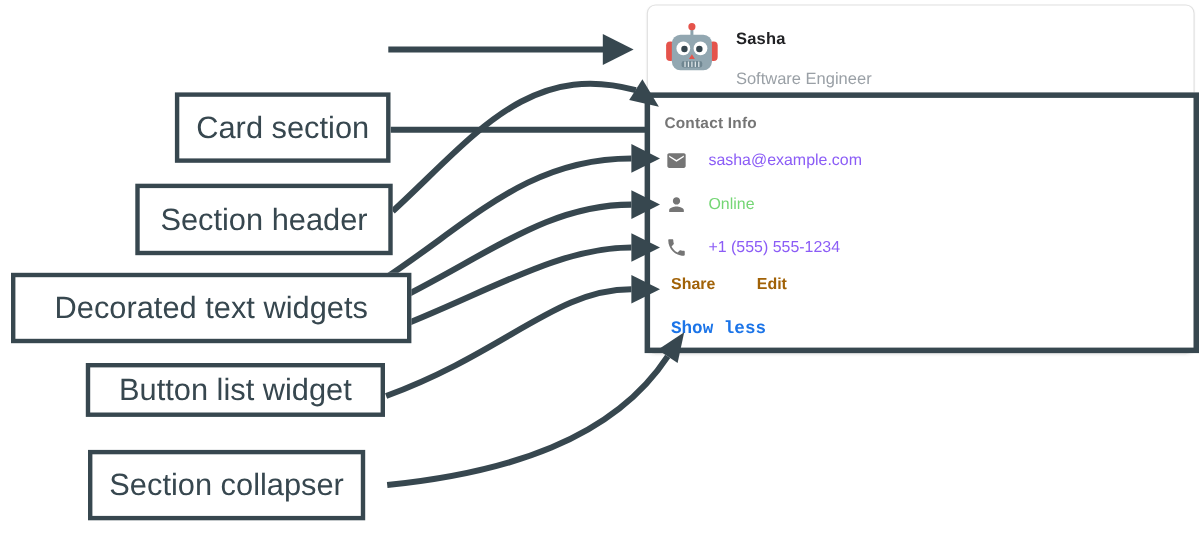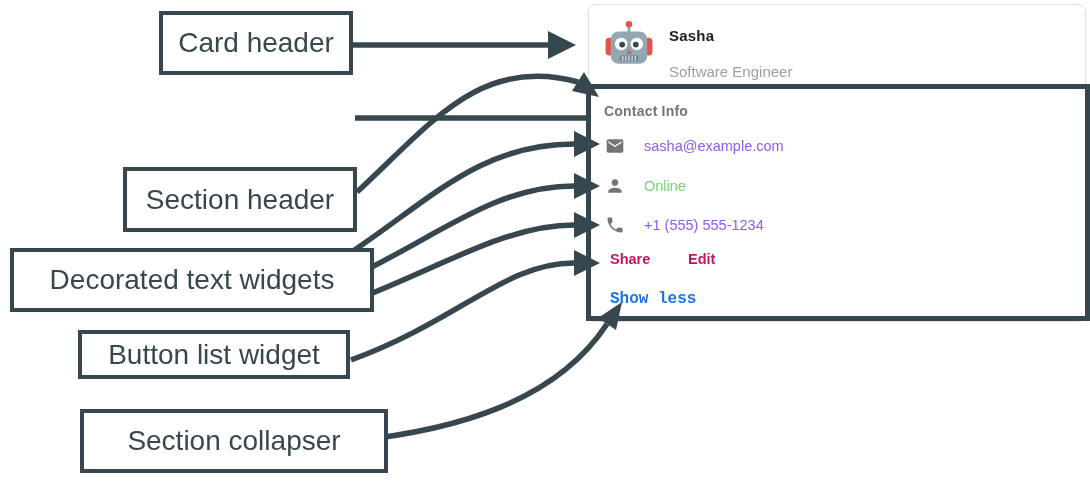--- a/index.html
+++ b/index.html
@@ -49,21 +49,21 @@
   .crow .row-icon { position: absolute; left: 14px; top: 0; width: 20px; height: 20px; }
   .crow .row-icon svg { width: 20px; height: 20px; display: block; }
   .crow .row-text {
     position: absolute; left: 53px; top: 2px;
     font-size: 14.5px; color: #8b5cf6;
   }
   .crow .row-text.green { color: #74d674; }
   .btn-row { position: absolute; left: 0; top: 162px; width: 100%; height: 22px; }
   .text-btn {
     position: absolute; top: 0;
-    font-size: 14.5px; font-weight: 700; color: #be185d; cursor: pointer;
+    font-size: 14.5px; font-weight: 700; color: #a16207; cursor: pointer;
     background: none; border: none; font-family: "Liberation Sans", sans-serif;
   }
   .collapser {
     position: absolute; left: 19px; top: 201px;
     font-size: 16px; font-weight: 700; color: #1b74e8; cursor: pointer;
     background: none; border: none; font-family: Liberation Mono, monospace;
   }
 
   
   .callout {
@@ -189,29 +189,29 @@
       <path d="M351 360 C 460 320, 505 263, 574 263"></path>
       <polygon points="600,263 574,250 574,276"></polygon>
     </g>
 
     <g>
       <path d="M352 441 C 460 430, 557 400, 607 324"></path>
       <polygon points="622,302 616,330 598,318"></polygon>
     </g>
   </svg>
 
-  <div class="callout" style="left:159px; top:11px;  width:194px; height:64px;">
-    <span>Card header</span>
+  <div class="callout" style="left:159px; top:84px;  width:196px; height:64px;">
+    <span>Card section</span>
   </div>
   <div class="callout" style="left:123px; top:167px; width:234px; height:65px;">
     <span>Section header</span>
   </div>
   <div class="callout" style="left:10px;  top:248px; width:364px; height:64px;">
     <span>Decorated text widgets</span>
   </div>
   <div class="callout" style="left:78px;  top:330px; width:272px; height:49px;">
     <span>Button list widget</span>
   </div>
-  <div class="callout" style="left:80px;  top:409px; width:308px; height:64px;">
+  <div class="callout" style="left:80px;  top:409px; width:252px; height:64px;">
     <span>Section collapser</span>
   </div>
 
 </div>
 
 </body></html>

